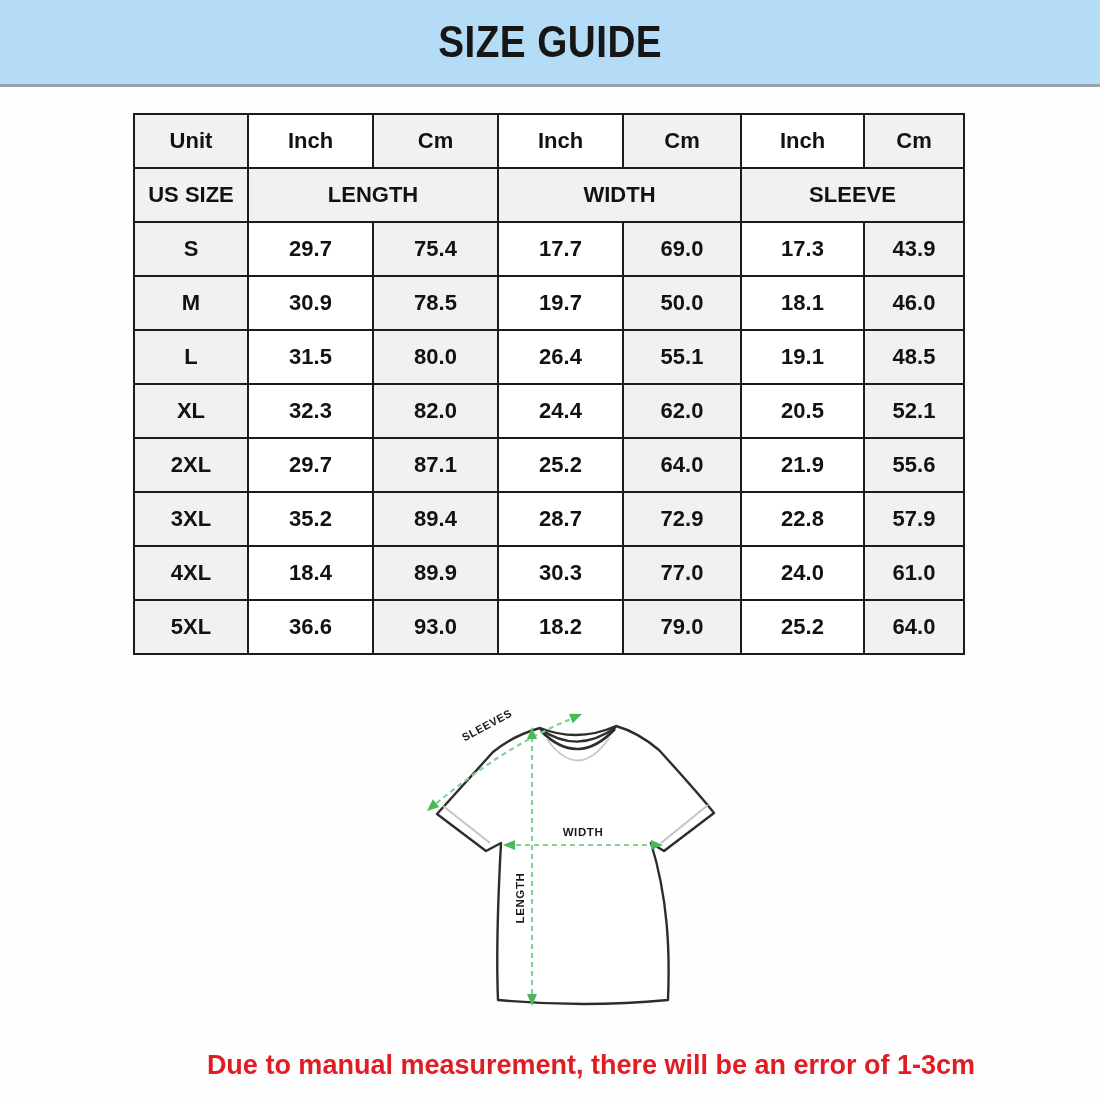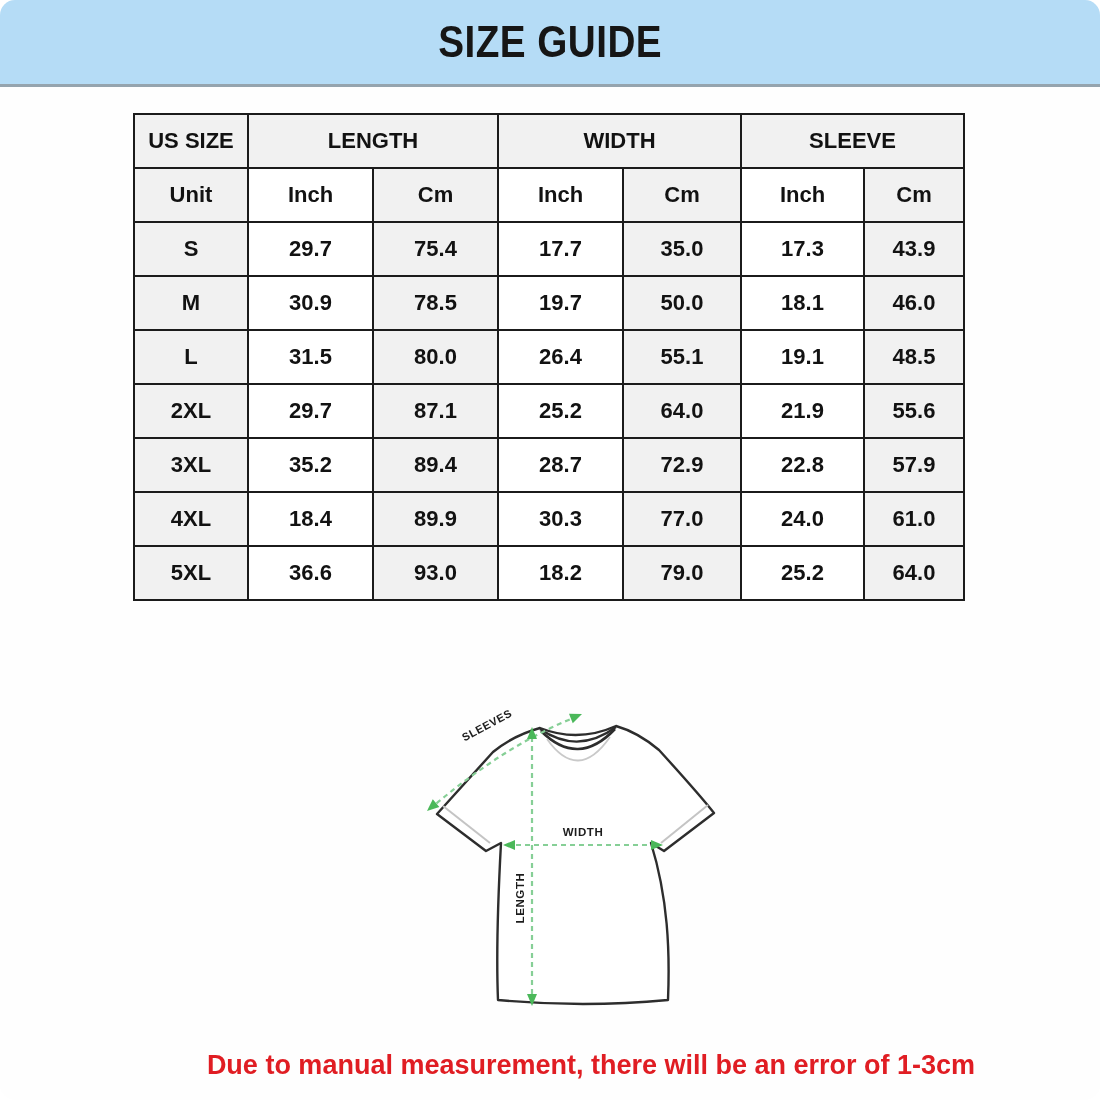--- a/index.html
+++ b/index.html
@@ -1,17 +1,17 @@
 <!DOCTYPE html>
 <html><head>
 <meta charset="utf-8">
 <style>
   html,body{margin:0;padding:0;background:#ffffff;}
   .page{position:relative;width:1100px;height:1100px;background:#fefefe;overflow:hidden;
-        font-family:"Liberation Sans",sans-serif;border-radius:15px;}
+        font-family:"Liberation Sans",sans-serif;}
 
   
   .title-bar{position:absolute;top:0;left:0;width:1100px;height:84px;background:#b5dcf6;
              border-bottom:3px solid #95a4ae;display:flex;align-items:center;justify-content:center;}
   .title-bar h1{margin:0;font-size:44px;font-weight:bold;color:#161616;letter-spacing:0.5px;
                 transform:scaleX(0.88);white-space:nowrap;}
 
   
   table.size-table{position:absolute;top:113px;left:133px;width:830px;border-collapse:collapse;
                    table-layout:fixed;}
@@ -44,62 +44,71 @@
       <col style="width:114px">
         <col style="width:125px">
         <col style="width:125px">
       <col style="width:125px">
         <col style="width:118px">
         <col style="width:123px">
       <col style="width:100px">
     </colgroup>
     <thead>
       <tr>
-        <th class="g">US SIZE</th>
-        <th class="g" colspan="2">LENGTH</th>
-        <th class="g" colspan="2">WIDTH</th>
-        <th class="g" colspan="2">SLEEVE</th>
-      </tr>
-      <tr>
         <th class="g">Unit</th>
         <th class="w">Inch</th>
         <th class="g">Cm</th>
         <th class="w">Inch</th>
         <th class="g">Cm</th>
         <th class="w">Inch</th>
         <th class="g">Cm</th>
       </tr>
+      <tr>
+        <th class="g">US SIZE</th>
+        <th class="g" colspan="2">LENGTH</th>
+        <th class="g" colspan="2">WIDTH</th>
+        <th class="g" colspan="2">SLEEVE</th>
+      </tr>
     </thead>
     <tbody>
       <tr>
         <td class="g">S</td>
         <td class="w">29.7</td>
         <td class="g">75.4</td>
         <td class="w">17.7</td>
-        <td class="g">35.0</td>
+        <td class="g">69.0</td>
         <td class="w">17.3</td>
         <td class="g">43.9</td>
       </tr>
       <tr>
         <td class="g">M</td>
         <td class="w">30.9</td>
         <td class="g">78.5</td>
         <td class="w">19.7</td>
         <td class="g">50.0</td>
         <td class="w">18.1</td>
         <td class="g">46.0</td>
       </tr>
       <tr>
         <td class="g">L</td>
         <td class="w">31.5</td>
         <td class="g">80.0</td>
         <td class="w">26.4</td>
         <td class="g">55.1</td>
         <td class="w">19.1</td>
         <td class="g">48.5</td>
+      </tr>
+      <tr>
+        <td class="g">XL</td>
+        <td class="w">32.3</td>
+        <td class="g">82.0</td>
+        <td class="w">24.4</td>
+        <td class="g">62.0</td>
+        <td class="w">20.5</td>
+        <td class="g">52.1</td>
       </tr>
       <tr>
         <td class="g">2XL</td>
         <td class="w">29.7</td>
         <td class="g">87.1</td>
         <td class="w">25.2</td>
         <td class="g">64.0</td>
         <td class="w">21.9</td>
         <td class="g">55.6</td>
       </tr>

